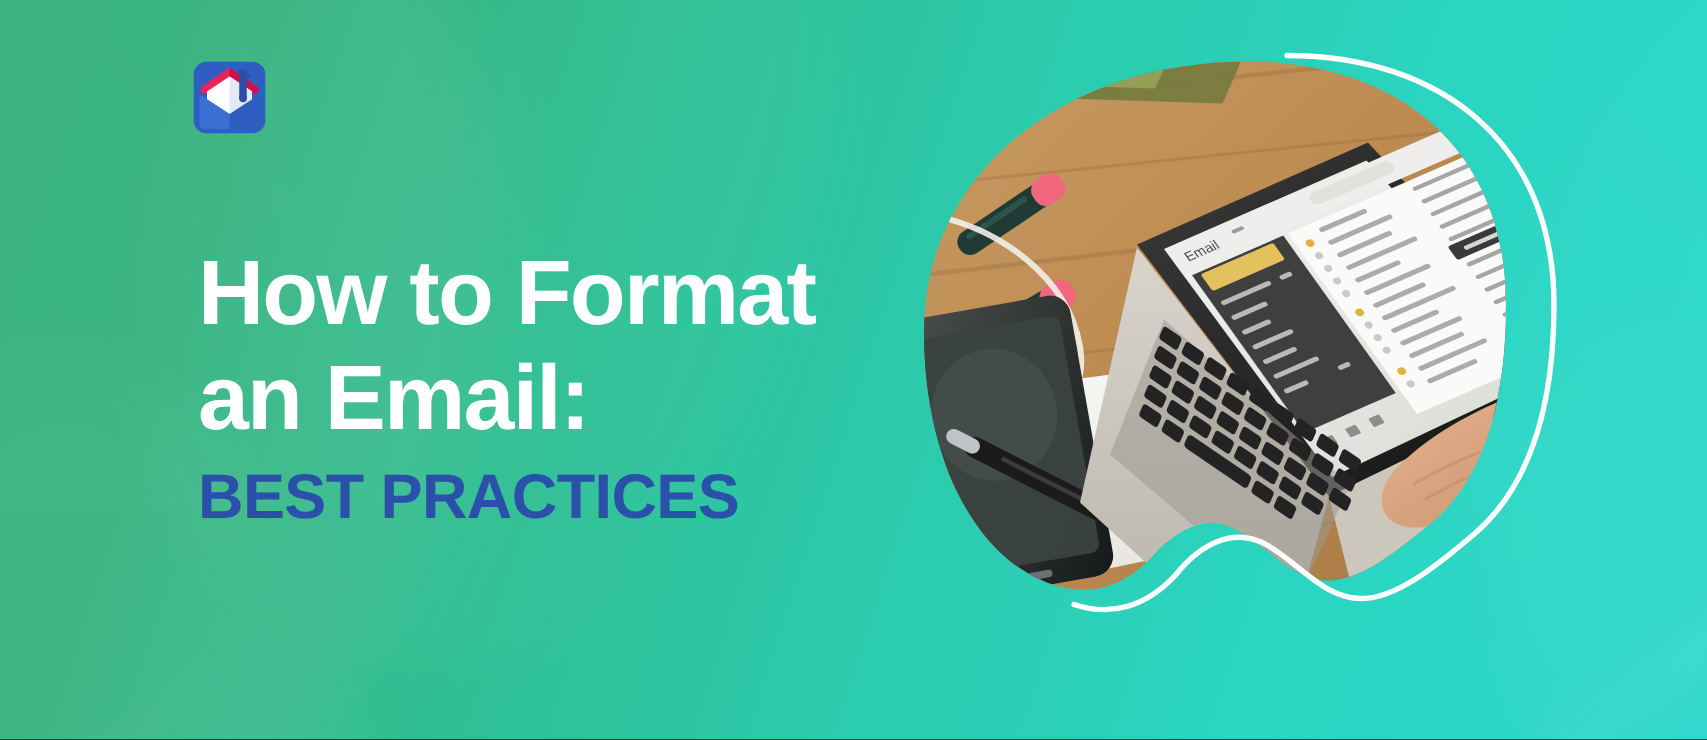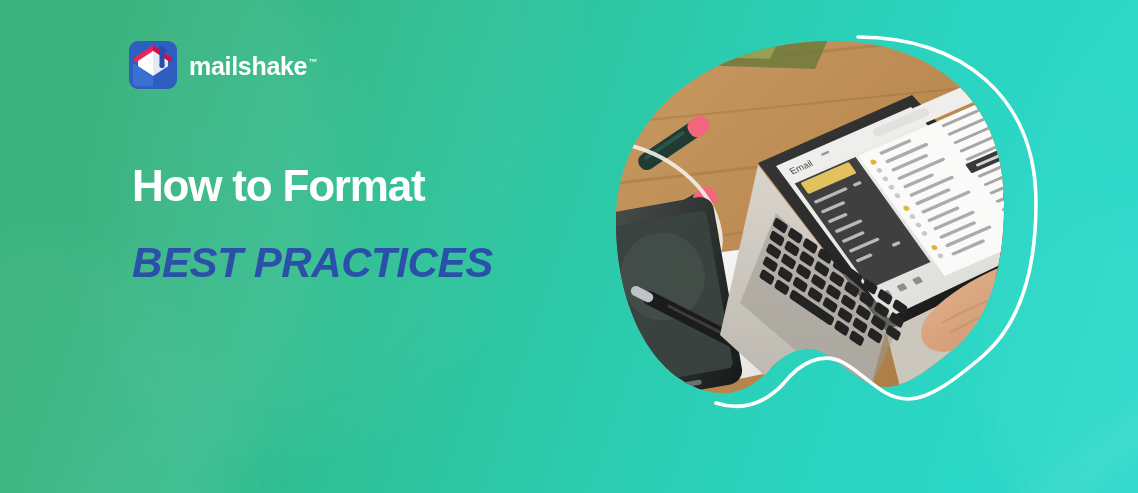--- a/index.html
+++ b/index.html
@@ -65,29 +65,28 @@
   }
 
   
   .headline {
     position:absolute;
     left:132px; top:161px;
     width:520px;
   }
   .h-line {
     color:#ffffff;
-    font-size:44px;
+    font-size:61px;
     font-weight:700;
     line-height:1.14;
     letter-spacing:-1.2px;
     white-space:nowrap;
   }
   .sub {
-    margin-top:28px;
-    font-style:italic;
+    margin-top:7px;
   }
   .s-line {
     color:#2B50AA;
     font-size:42px;
     font-weight:700;
     line-height:1.12;
     letter-spacing:-0.4px;
     white-space:nowrap;
   }
 
@@ -122,25 +121,25 @@
       <path d="M5 17 L24 4 L43 17 L43 21 L5 21 Z" fill="#E8245A"></path>
       <path d="M24 4 L43 17 L43 21 L24 21 Z" fill="#D11049"></path>
       <path d="M9 20 L24 10 L39 20 L39 37 L9 37 Z" fill="#FFFFFF"></path>
       <path d="M24 10 L39 20 L39 37 L24 37 Z" fill="#E3E9F5"></path>
       <path d="M4 22 L24 35 L44 22 L44 42 A3 3 0 0 1 41 45 L7 45 A3 3 0 0 1 4 42 Z" fill="#2E5FC0"></path>
       <path d="M4 22 L24 35 L24 45 L7 45 A3 3 0 0 1 4 42 Z" fill="#3A6FD4"></path>
       <path d="M30.5 5.5 L35.5 5.5 L35.5 24.5 L30.5 24.5 Z" fill="#2B4EA8"></path>
       <path d="M30.5 5.5 L38.5 9.5 L34.5 12.5 L30.5 10.5 Z" fill="#2B4EA8"></path>
       <circle cx="33" cy="24.5" r="2.6" fill="#2B4EA8"></circle>
     </svg>
-    <div class="logo-word"><span>mailshake</span><span class="logo-tm">™</span></div>
   </div>
 
   <div class="headline">
     <div class="h-line">How to Format</div>
+    <div class="h-line">an Email:</div>
     <div class="sub">
       <div class="s-line">BEST PRACTICES</div>
     </div>
   </div>
 
   <div class="art">
     <svg viewBox="0 0 470 440">
       <defs>
 
         <clipPath id="blobClip">

